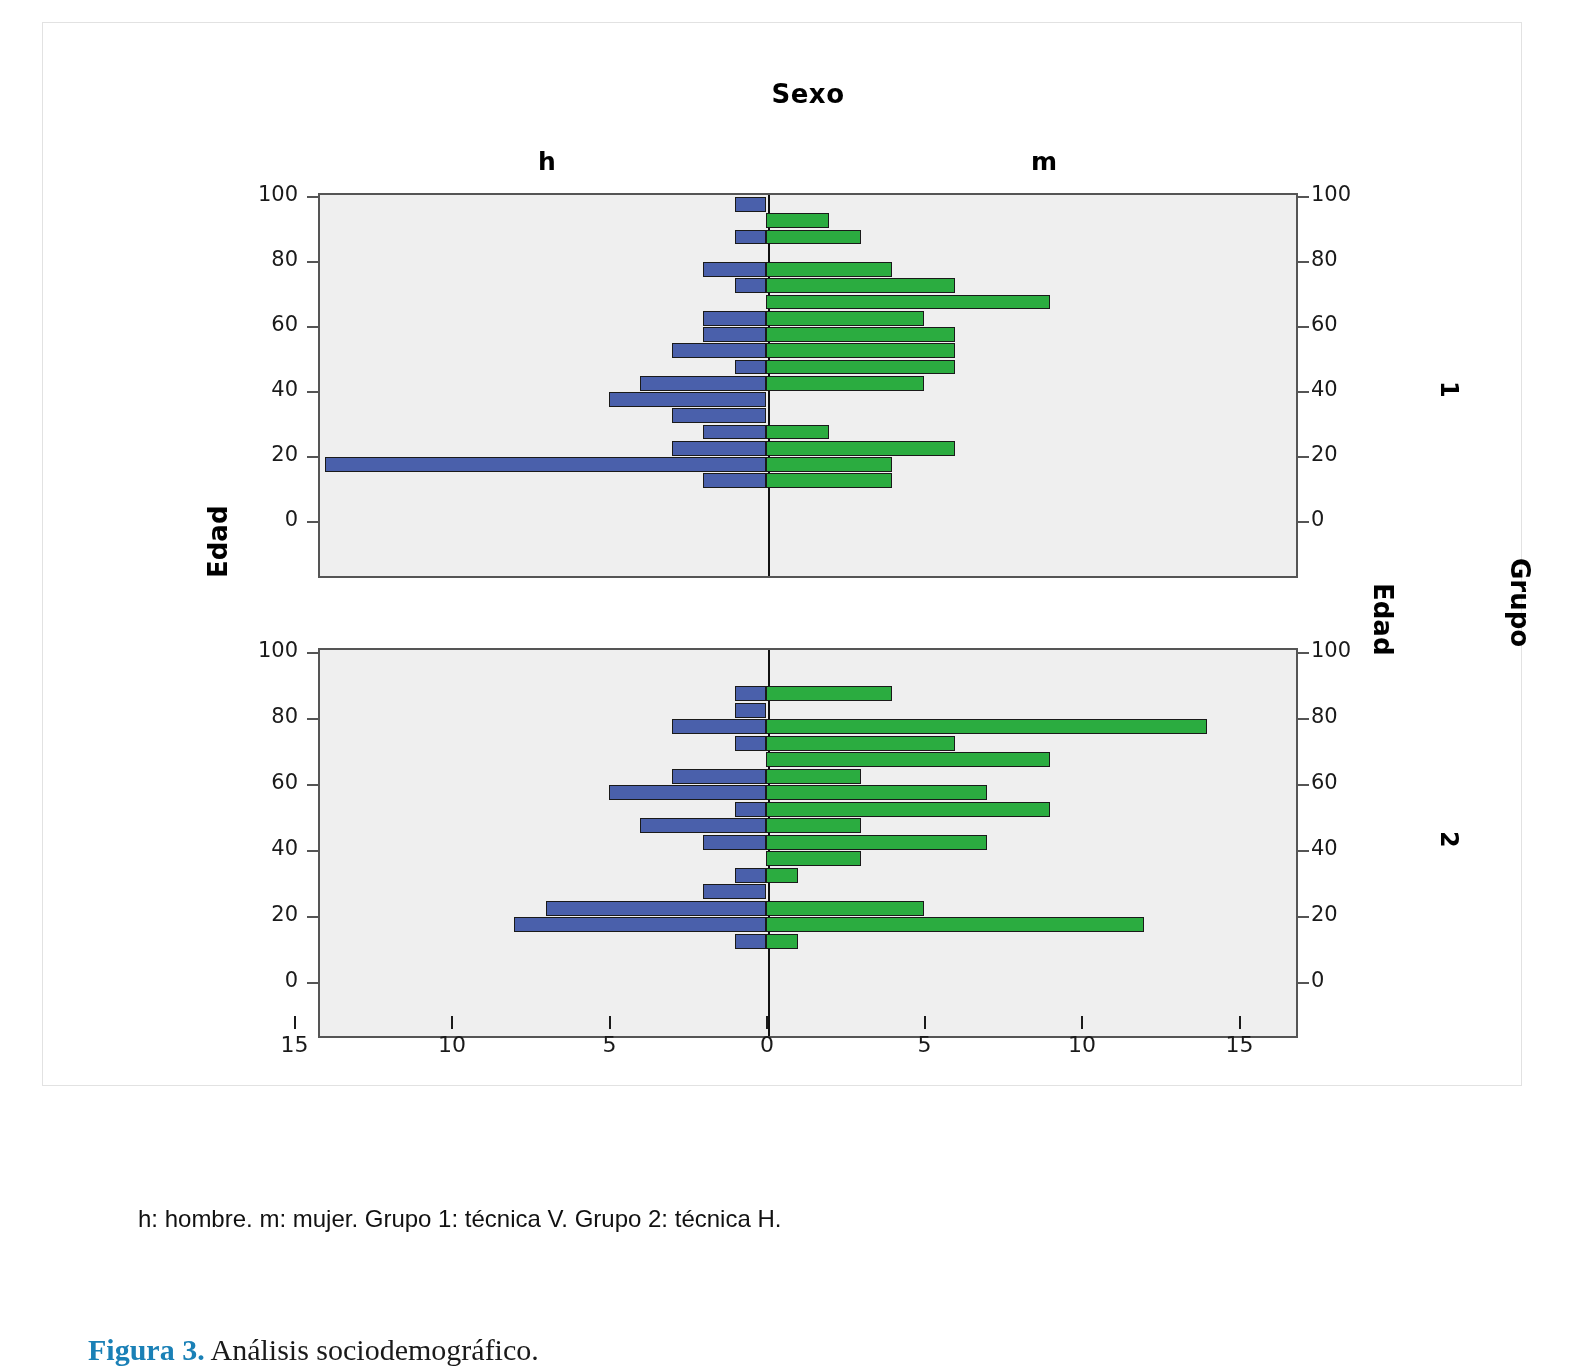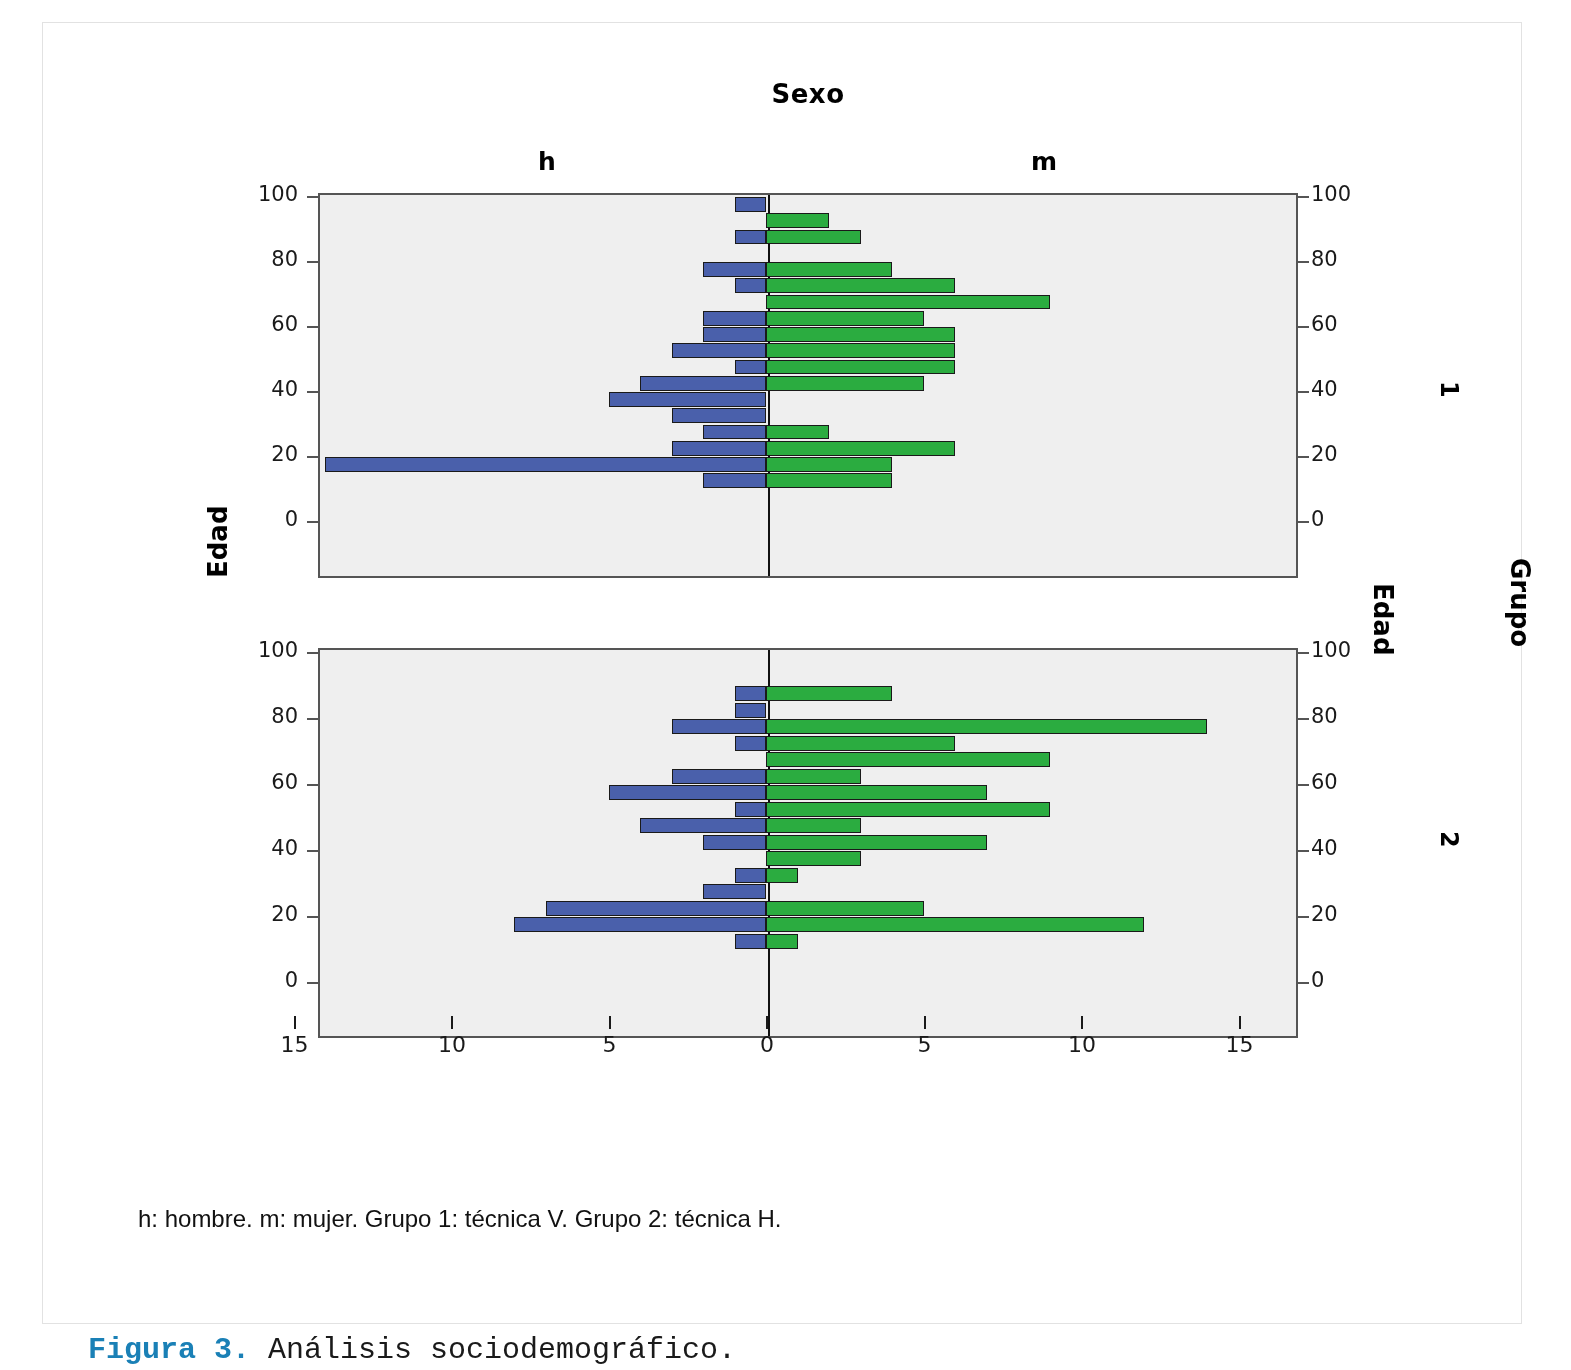--- a/index.html
+++ b/index.html
@@ -1,18 +1,18 @@
 <!DOCTYPE html>
 <html><head>
 <meta charset="utf-8">
 <style>
   html,body{margin:0;padding:0;background:#ffffff;}
   body{width:1571px;height:1370px;font-family:"Liberation Sans",sans-serif;overflow:hidden;}
 
-  #figure-frame{position:absolute;left:42px;top:22px;width:1480px;height:1302px;border:1px solid #e2e2e2;background:#fff;box-sizing:border-box;padding-left:16px;}
+  #figure-frame{position:absolute;left:42px;top:22px;width:1480px;height:1064px;border:1px solid #e2e2e2;background:#fff;box-sizing:border-box;padding-left:16px;}
 
   .axis-title{position:absolute;font-weight:bold;color:#000;font-family:"DejaVu Sans",sans-serif;letter-spacing:.5px;}
 
   #sexo-title{left:0;top:56px;width:1530px;text-align:center;font-size:26px;}
   #label-h{position:absolute;left:495px;top:124px;font-size:25px;font-weight:bold;font-family:"DejaVu Sans",sans-serif;}
   #label-m{position:absolute;left:988px;top:124px;font-size:25px;font-weight:bold;font-family:"DejaVu Sans",sans-serif;}
 
   .panel{position:absolute;background:#efefef;border:2px solid #555;box-sizing:border-box;}
   #panel1{left:275px;top:170px;width:980px;height:385px;}
   #panel2{left:275px;top:625px;width:980px;height:390px;}
@@ -38,21 +38,21 @@
               transform:rotate(90deg);transform-origin:left top;white-space:nowrap;}
   #grupo-right{position:absolute;left:1492px;top:535px;font-size:26px;font-weight:bold;font-family:"DejaVu Sans",sans-serif;
                transform:rotate(90deg);transform-origin:left top;white-space:nowrap;}
   .grupo-num{position:absolute;font-size:24px;font-weight:bold;font-family:"DejaVu Sans",sans-serif;
              transform:rotate(90deg);transform-origin:left top;}
   #grupo-num-1{left:1420px;top:358px;}
   #grupo-num-2{left:1420px;top:808px;}
 
   #footnote{position:absolute;left:95px;top:1182px;font-size:24px;color:#111;font-family:"Liberation Sans",sans-serif;}
 
-  #figcaption{position:absolute;left:45px;top:1310px;font-size:30px;font-family:Liberation Mono, monospace;color:#1a1a1a;}
+  #figcaption{position:absolute;left:45px;top:1310px;font-size:30px;font-family:Liberation Serif, serif;color:#1a1a1a;}
   #figcaption .fig-label{color:#1a80b6;font-weight:bold;}
 </style>
 </head>
 <body>
 
 <div id="figure-frame">
 
   <div class="axis-title" id="sexo-title">Sexo</div>
   <div id="label-h">h</div>
   <div id="label-m">m</div>

